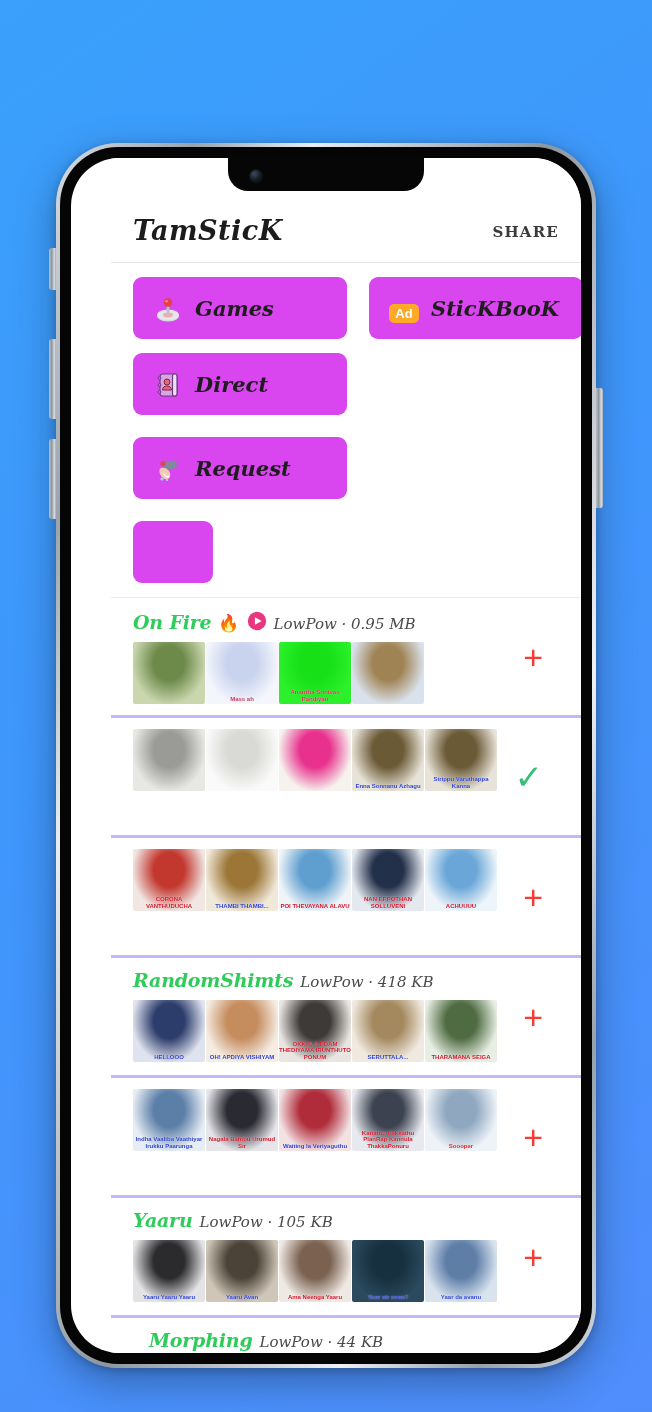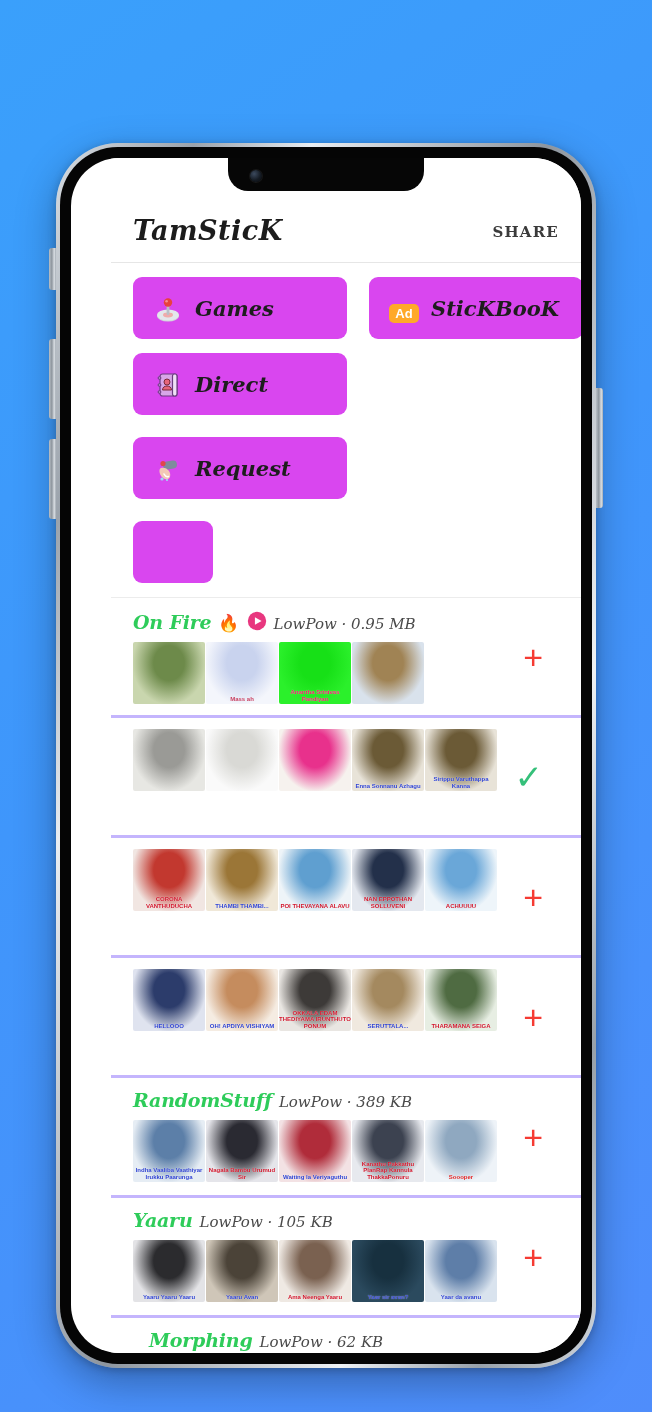--- a/index.html
+++ b/index.html
@@ -327,20 +327,24 @@
                 <div class="cap" style="color: rgb(208, 20, 42);">NAN EPPOTHAN SOLLUVENI</div>
               </div>
               <div class="thumb">
                 <div class="photo" style="background: radial-gradient(at 50% 34%, rgb(106, 167, 216) 0%, rgb(106, 167, 216) 30%, rgb(238, 245, 250) 72%, rgb(238, 245, 250) 100%);"></div>
                 <div class="cap" style="color: rgb(208, 20, 42);">ACHUUUU</div>
               </div>
             </div>
             <div class="action-icon plus">+</div>
           </div>
           <div class="pack">
+            <div class="pack-head">
+              <span class="pack-name">RandomShimts</span>
+              <span class="pack-meta">LowPow · 418 KB</span>
+            </div>
             <div class="thumbs">
               <div class="thumb">
                 <div class="photo" style="background: radial-gradient(at 50% 34%, rgb(44, 60, 107) 0%, rgb(44, 60, 107) 30%, rgb(223, 227, 239) 72%, rgb(223, 227, 239) 100%);"></div>
                 <div class="cap" style="color: rgb(43, 63, 208);">HELLOOO</div>
               </div>
               <div class="thumb">
                 <div class="photo" style="background: radial-gradient(at 50% 34%, rgb(197, 140, 94) 0%, rgb(197, 140, 94) 30%, rgb(245, 236, 226) 72%, rgb(245, 236, 226) 100%);"></div>
                 <div class="cap" style="color: rgb(43, 63, 208);">OH! APDIYA VISHIYAM</div>
               </div>
               <div class="thumb">
@@ -352,24 +356,20 @@
                 <div class="cap" style="color: rgb(43, 63, 208);">SERUTTALA...</div>
               </div>
               <div class="thumb">
                 <div class="photo" style="background: radial-gradient(at 50% 34%, rgb(79, 107, 66) 0%, rgb(79, 107, 66) 30%, rgb(231, 238, 227) 72%, rgb(231, 238, 227) 100%);"></div>
                 <div class="cap" style="color: rgb(208, 20, 42);">THARAMANA SEIGA</div>
               </div>
             </div>
             <div class="action-icon plus">+</div>
           </div>
           <div class="pack">
-            <div class="pack-head">
-              <span class="pack-name">RandomStuff</span>
-              <span class="pack-meta">LowPow · 389 KB</span>
-            </div>
             <div class="thumbs">
               <div class="thumb">
                 <div class="photo" style="background: radial-gradient(at 50% 34%, rgb(92, 127, 168) 0%, rgb(92, 127, 168) 30%, rgb(230, 237, 244) 72%, rgb(230, 237, 244) 100%);"></div>
                 <div class="cap" style="color: rgb(43, 63, 208);">Indha Vaaliba Vaathiyar Irukku Paarunga</div>
               </div>
               <div class="thumb">
                 <div class="photo" style="background: radial-gradient(at 50% 34%, rgb(42, 42, 50) 0%, rgb(42, 42, 50) 30%, rgb(229, 229, 234) 72%, rgb(229, 229, 234) 100%);"></div>
                 <div class="cap" style="color: rgb(208, 20, 42);">Nagala Bambu Urumud Sir</div>
               </div>
               <div class="thumb">
@@ -412,21 +412,21 @@
               <div class="thumb">
                 <div class="photo" style="background: radial-gradient(at 50% 34%, rgb(94, 126, 168) 0%, rgb(94, 126, 168) 30%, rgb(217, 227, 238) 72%, rgb(217, 227, 238) 100%);"></div>
                 <div class="cap" style="color: rgb(43, 63, 208);">Yaar da avanu</div>
               </div>
             </div>
             <div class="action-icon plus">+</div>
           </div>
           <div class="pack">
             <div class="pack-head">
               <span class="pack-name">Morphing</span>
-              <span class="pack-meta">LowPow · 62 KB</span>
+              <span class="pack-meta">LowPow · 44 KB</span>
             </div>
             <div class="thumbs">
               <div class="thumb">
                 <div class="photo" style="background: radial-gradient(at 50% 34%, rgb(140, 113, 88) 0%, rgb(140, 113, 88) 30%, rgb(239, 230, 220) 72%, rgb(239, 230, 220) 100%);"></div>
                 <div class="cap" style="color: rgb(208, 20, 42);">Morning Vanakkangalam Vanakkangalam</div>
               </div>
               <div class="thumb">
                 <div class="photo" style="background: radial-gradient(at 50% 34%, rgb(125, 143, 99) 0%, rgb(125, 143, 99) 30%, rgb(236, 238, 228) 72%, rgb(236, 238, 228) 100%);"></div>
                 <div class="cap" style="color: rgb(208, 20, 42);">Chumma Rishi</div>
               </div>

